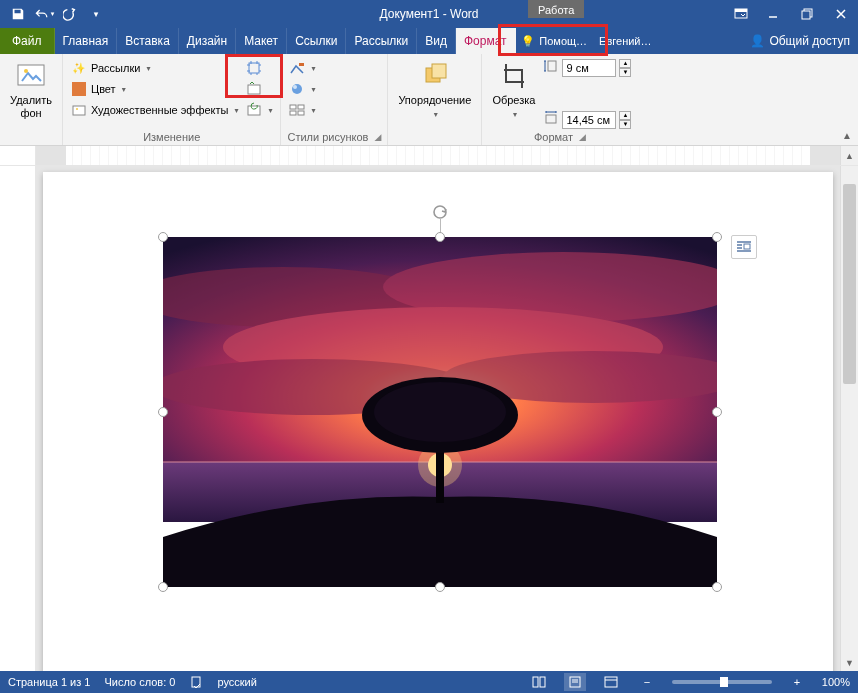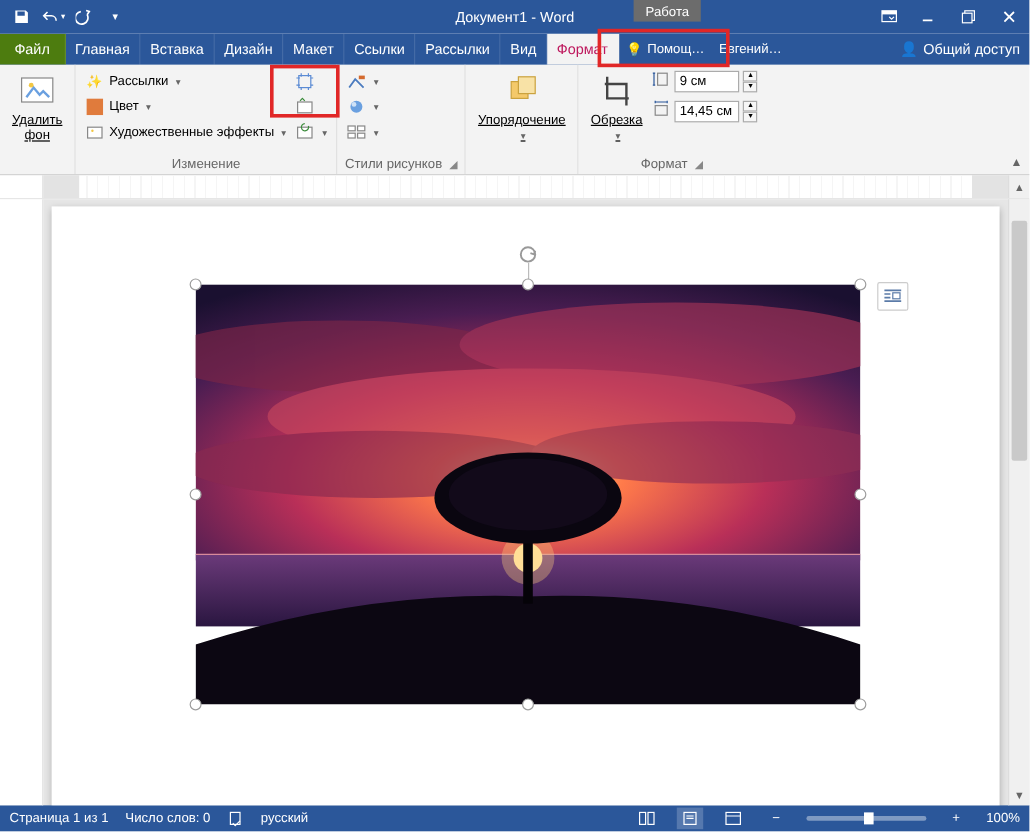--- a/index.html
+++ b/index.html
@@ -23,21 +23,21 @@
 .tabs-row .spacer { flex: 1; }
 .tabs-row .tell-me { display: flex; align-items: center; gap: 4px; padding: 0 6px; font-size: 11px; }
 .tabs-row .user { padding: 0 6px; display:flex; align-items:center; font-size:11px;}
 .tabs-row .share { display: flex; align-items: center; gap: 4px; padding: 0 8px; font-size: 12px; }
 
 
 .ribbon { height: 92px; background: #f3f3f3; border-bottom: 1px solid #d4d4d4; display: flex; position: relative; }
 .group { border-right: 1px solid #e1e1e1; padding: 4px 6px 2px; display: flex; flex-direction: column; justify-content: space-between; }
 .group .group-body { display: flex; gap: 4px; flex: 1; }
 .group .group-label { text-align: center; color: #666; font-size: 11px; display:flex; justify-content:center; align-items:center; gap:6px; padding-top:2px;}
-.big-btn { display: flex; flex-direction: column; align-items: center; justify-content: flex-start; padding: 2px 4px; cursor: pointer; border-radius: 2px; min-width: 48px; text-decoration: underline; }
+.big-btn { display: flex; flex-direction: column; align-items: center; justify-content: flex-start; padding: 2px 4px; cursor: pointer; border-radius: 2px; min-width: 48px; }
 .big-btn .icon-lg { width: 32px; height: 32px; display:flex; align-items:center; justify-content:center; margin-bottom:2px;}
 .big-btn .lbl { font-size: 11px; text-align: center; line-height: 1.15; }
 .mini-row { display:flex; align-items:center; gap:4px; padding:1px 2px; cursor:pointer; border-radius:2px; font-size:11px; height:20px;}
 .mini-row .mini-icon{ width:16px; height:16px; display:flex; align-items:center; justify-content:center;}
 .stack { display:flex; flex-direction:column; gap:1px; }
 .size-input { display:flex; align-items:center; gap:3px; }
 .size-input input { width:54px; height:18px; font-size:11px; border:1px solid #ababab; padding:0 3px; background:#fff;}
 .spinner { width:12px; display:flex; flex-direction:column; }
 .spinner div{ height:9px; border:1px solid #ababab; background:#f6f6f6; font-size:6px; line-height:6px; text-align:center; cursor:pointer;}
 .launcher{ font-size:9px; color:#888; cursor:pointer;}
@@ -301,21 +301,21 @@
   <div class="group" style="border-right:none;">
     <div class="group-body">
       <div class="big-btn">
         <div class="icon-lg">
             <svg width="28" height="28" viewBox="0 0 28 28">
               <path d="M6 2v18h18 M22 26V8H4" fill="none" stroke="#444" stroke-width="2"></path>
             </svg>
           </div>
         <div class="lbl"><span>Обрезка</span><br><span class="dropdown-caret">▾</span></div>
       </div>
-      <div class="stack" style="justify-content:flex-start; gap:6px;">
+      <div class="stack" style="justify-content:space-between; gap:6px;">
         <div class="size-input">
           <span class="mini-icon"><svg width="16" height="16">
                 <rect x="5" y="3" width="8" height="10" fill="none" stroke="#888"></rect>
                 <path d="M2 3v10M1 3h2M1 13h2" stroke="#2b579a"></path>
               </svg></span>
           <input value="9 см" style="">
           <div class="spinner">
               <div>▲</div>
               <div>▼</div>
             </div>

